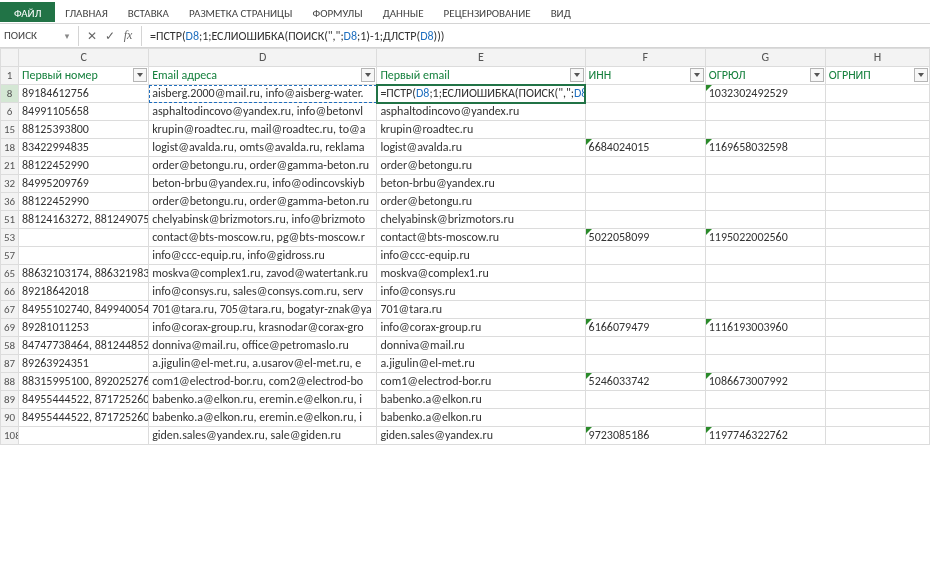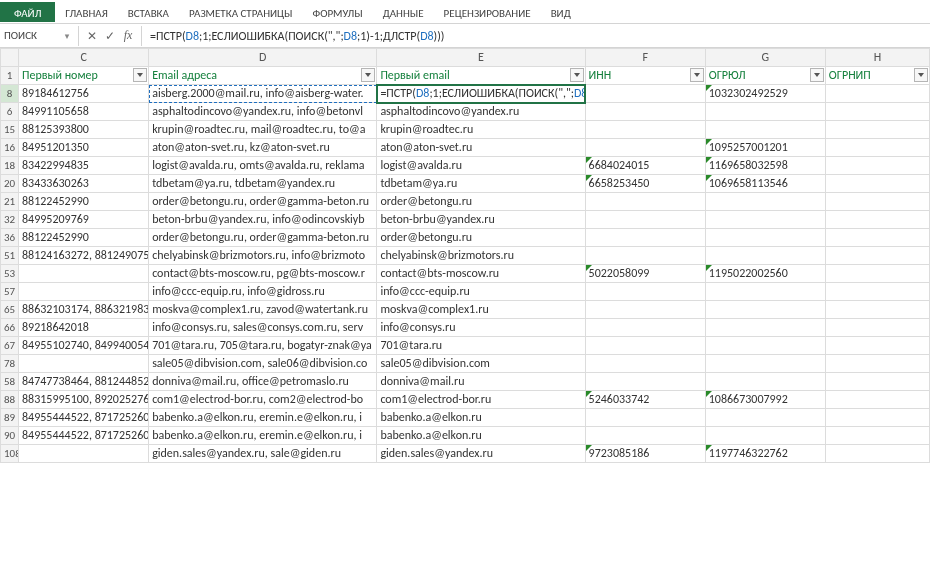--- a/index.html
+++ b/index.html
@@ -134,47 +134,29 @@
         <tr>
           <td class="rownum">15</td>
           <td>88125393800</td>
           <td>krupin@roadtec.ru, mail@roadtec.ru, to@a</td>
           <td>krupin@roadtec.ru</td>
           <td></td>
           <td></td>
           <td></td>
         </tr>
         <tr>
-          <td class="rownum">16</td>
-          <td>84951201350</td>
-          <td>aton@aton-svet.ru, kz@aton-svet.ru</td>
-          <td>aton@aton-svet.ru</td>
-          <td></td>
-          <td class="gm">1095257001201</td>
-          <td></td>
-        </tr>
-        <tr>
           <td class="rownum">18</td>
           <td>83422994835</td>
           <td>logist@avalda.ru, omts@avalda.ru, reklama</td>
           <td>logist@avalda.ru</td>
           <td class="gm">6684024015</td>
           <td class="gm">1169658032598</td>
           <td></td>
         </tr>
         <tr>
-          <td class="rownum">20</td>
-          <td>83433630263</td>
-          <td>tdbetam@ya.ru, tdbetam@yandex.ru</td>
-          <td>tdbetam@ya.ru</td>
-          <td class="gm">6658253450</td>
-          <td class="gm">1069658113546</td>
-          <td></td>
-        </tr>
-        <tr>
           <td class="rownum">21</td>
           <td>88122452990</td>
           <td>order@betongu.ru, order@gamma-beton.ru</td>
           <td>order@betongu.ru</td>
           <td></td>
           <td></td>
           <td></td>
         </tr>
         <tr>
           <td class="rownum">32</td>
@@ -242,33 +224,42 @@
         <tr>
           <td class="rownum">67</td>
           <td>84955102740, 84994005456,</td>
           <td>701@tara.ru, 705@tara.ru, bogatyr-znak@ya</td>
           <td>701@tara.ru</td>
           <td></td>
           <td></td>
           <td></td>
         </tr>
         <tr>
-          <td class="rownum">78</td>
-          <td></td>
-          <td>sale05@dibvision.com, sale06@dibvision.co</td>
-          <td>sale05@dibvision.com</td>
-          <td></td>
-          <td></td>
+          <td class="rownum">69</td>
+          <td>89281011253</td>
+          <td>info@corax-group.ru, krasnodar@corax-gro</td>
+          <td>info@corax-group.ru</td>
+          <td class="gm">6166079479</td>
+          <td class="gm">1116193003960</td>
           <td></td>
         </tr>
         <tr>
           <td class="rownum">58</td>
           <td>84747738464, 88124485255,</td>
           <td>donniva@mail.ru, office@petromaslo.ru</td>
           <td>donniva@mail.ru</td>
+          <td></td>
+          <td></td>
+          <td></td>
+        </tr>
+        <tr>
+          <td class="rownum">87</td>
+          <td>89263924351</td>
+          <td>a.jigulin@el-met.ru, a.usarov@el-met.ru, e</td>
+          <td>a.jigulin@el-met.ru</td>
           <td></td>
           <td></td>
           <td></td>
         </tr>
         <tr>
           <td class="rownum">88</td>
           <td>88315995100, 89202527679,</td>
           <td>com1@electrod-bor.ru, com2@electrod-bo</td>
           <td>com1@electrod-bor.ru</td>
           <td class="gm">5246033742</td>

